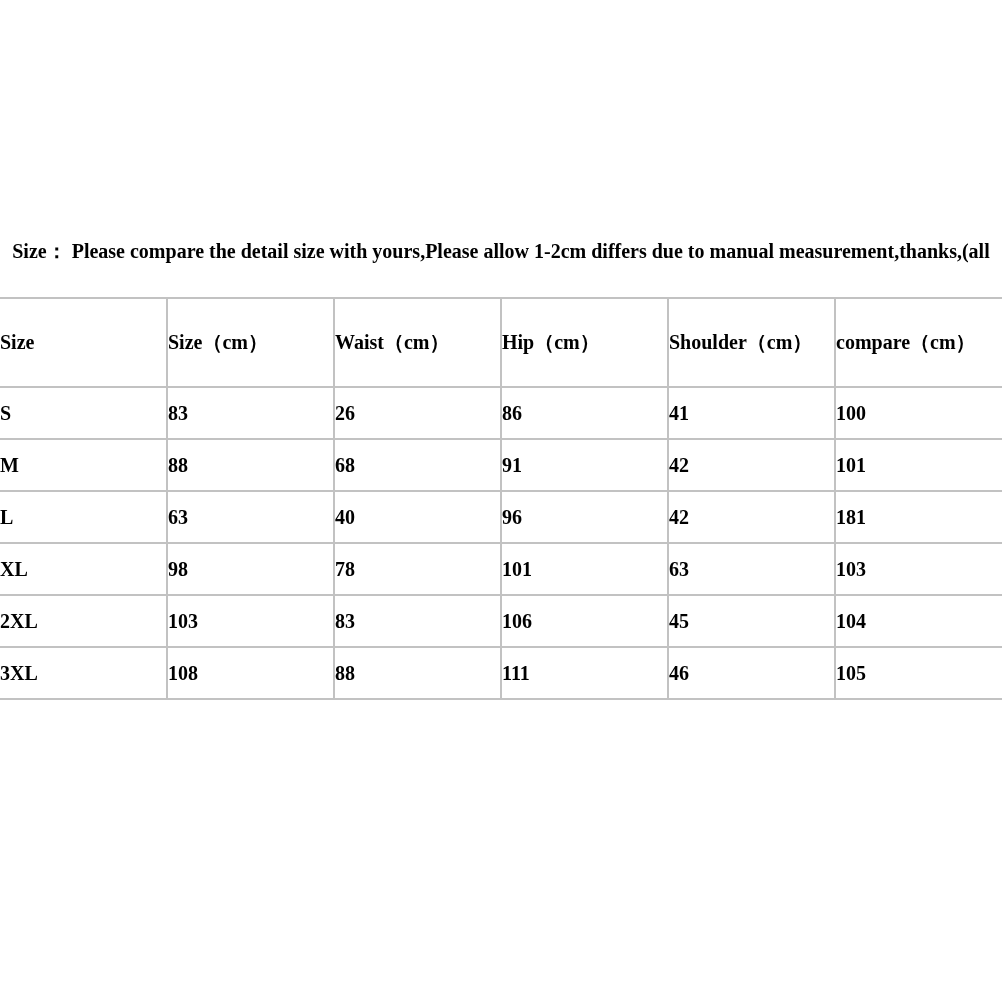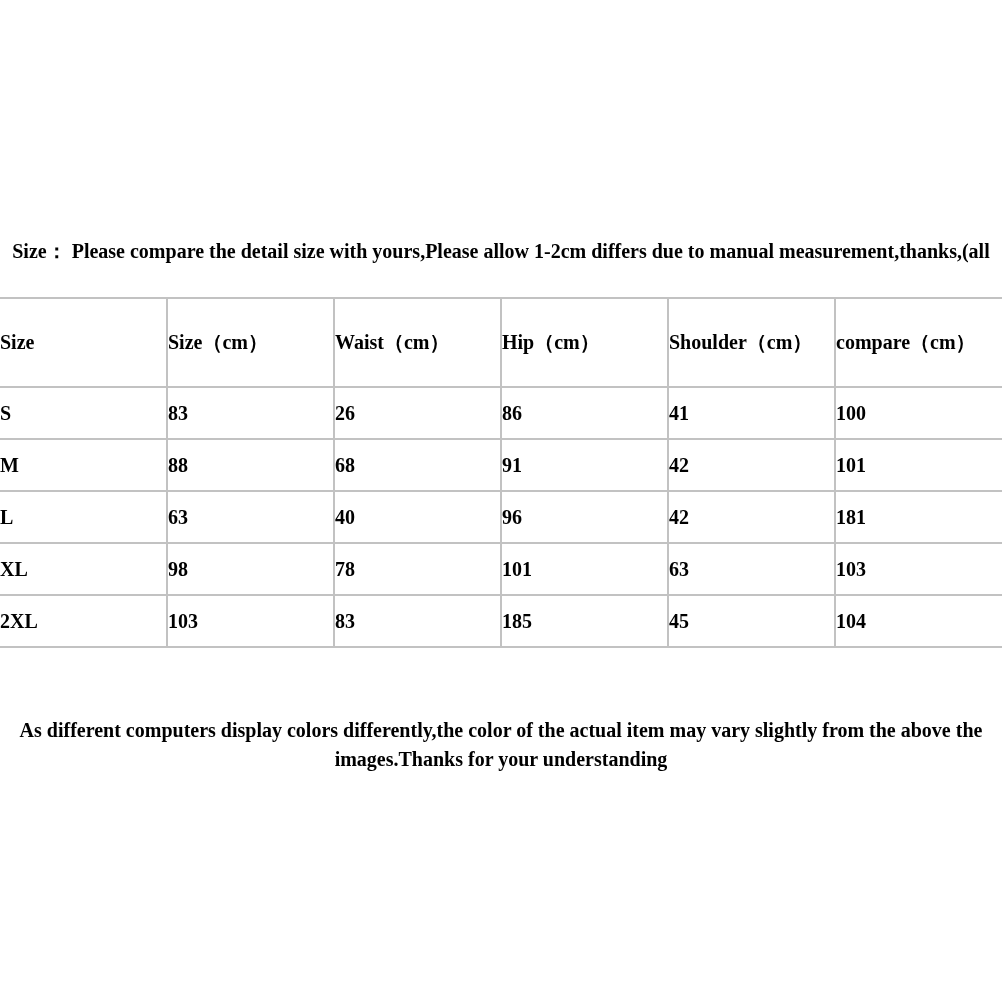--- a/index.html
+++ b/index.html
@@ -108,25 +108,29 @@
         <td>98</td>
         <td>78</td>
         <td>101</td>
         <td>63</td>
         <td>103</td>
       </tr>
       <tr>
         <td>2XL</td>
         <td>103</td>
         <td>83</td>
-        <td>185</td>
+        <td>106</td>
         <td>45</td>
         <td>104</td>
+      </tr>
+      <tr>
+        <td>3XL</td>
+        <td>108</td>
+        <td>88</td>
+        <td>111</td>
+        <td>46</td>
+        <td>105</td>
       </tr>
     </tbody>
   </table>
 
-  <div class="note note-bottom">
-    <div>As different computers display colors differently,the color of the actual item may vary slightly from the above the</div>
-    <div>images.Thanks for your understanding</div>
-  </div>
 
 </div>
 
 </body></html>

